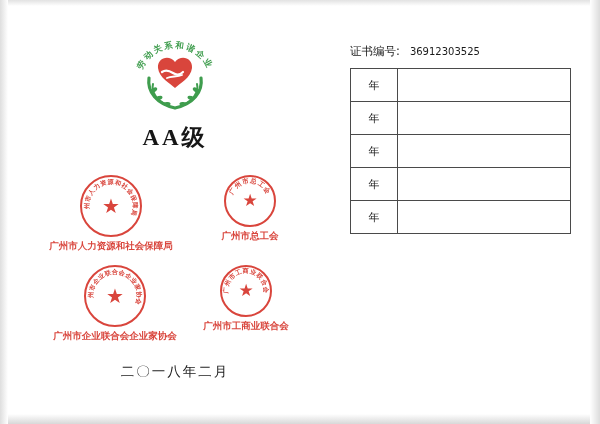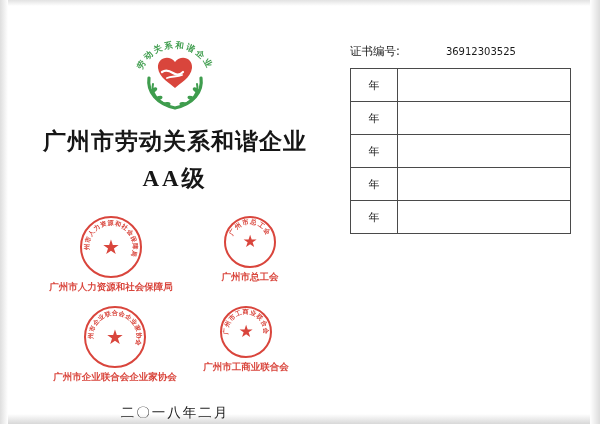--- a/index.html
+++ b/index.html
@@ -137,21 +137,20 @@
   .right-col {
     position: absolute;
     left: 350px;
     top: 44px;
     width: 218px;
   }
   .field-row {
     display: flex;
     align-items: baseline;
     margin-bottom: 6px;
-    gap: 36px;
   }
   .field-label {
     font-size: 11.5px;
     color: #1a1a1a;
     white-space: nowrap;
   }
   .field-value {
     font-size: 10px;
     color: #1a1a1a;
     margin-left: 10px;
@@ -221,21 +220,20 @@
         <path d="M70 46 C72 54, 66 62, 58 66" stroke="#3f9d4e" stroke-width="2" fill="none" stroke-linecap="round"></path>
         <ellipse cx="27" cy="52" rx="3.6" ry="2" fill="#3f9d4e" transform="rotate(-35 27 52)"></ellipse>
         <ellipse cx="32" cy="60" rx="3.6" ry="2" fill="#3f9d4e" transform="rotate(-20 32 60)"></ellipse>
         <ellipse cx="40" cy="66" rx="3.6" ry="2" fill="#3f9d4e" transform="rotate(-8 40 66)"></ellipse>
         <ellipse cx="69" cy="52" rx="3.6" ry="2" fill="#3f9d4e" transform="rotate(35 69 52)"></ellipse>
         <ellipse cx="64" cy="60" rx="3.6" ry="2" fill="#3f9d4e" transform="rotate(20 64 60)"></ellipse>
         <ellipse cx="56" cy="66" rx="3.6" ry="2" fill="#3f9d4e" transform="rotate(8 56 66)"></ellipse>
       </svg>
     </div>
 
-    <div class="cert-title">广州市劳动关系和谐企业</div>
     <div class="cert-grade">AA级</div>
 
     <div class="seal-row">
       <div class="seal-block">
         <div class="seal big">
           <div class="ring-text">
             <svg width="58" height="58" viewBox="0 0 58 58">
               <defs>
                   <path id="ring1" d="M 29,29 m -22,0 a 22,22 0 1 1 44,0 a 22,22 0 1 1 -44,0" fill="none"></path>
                 </defs>

